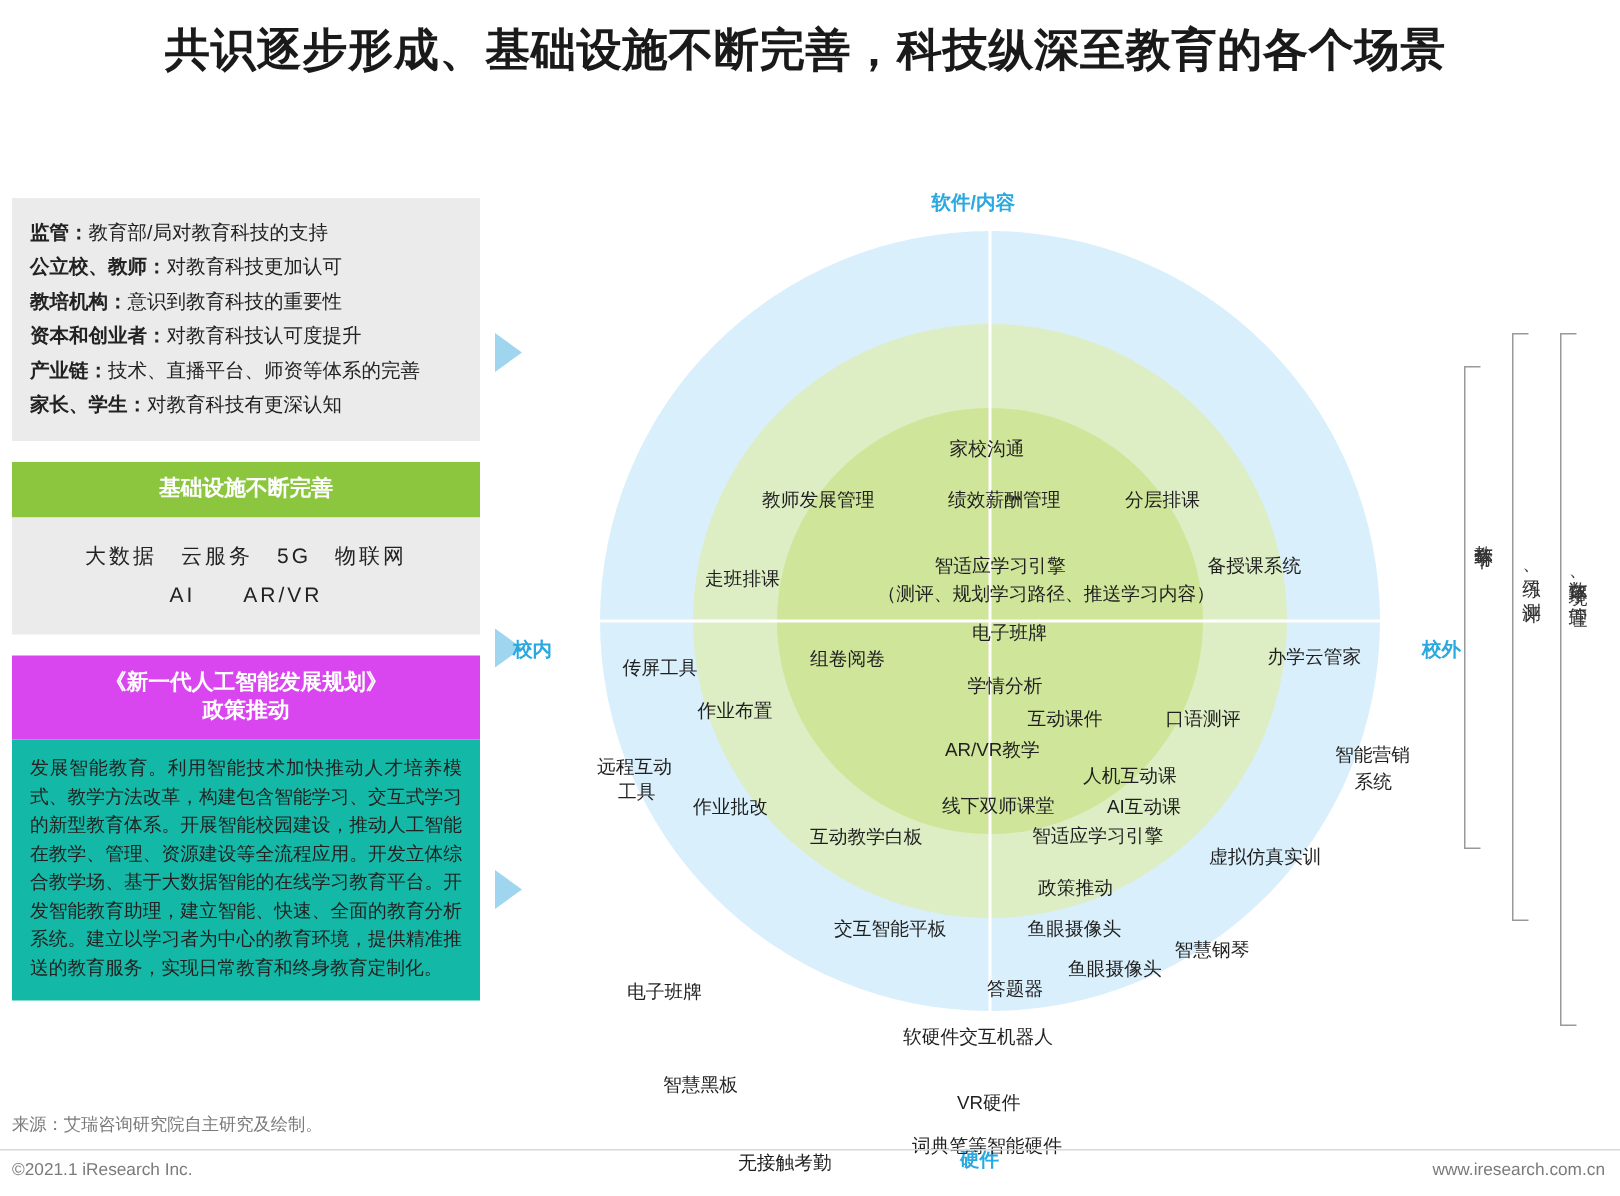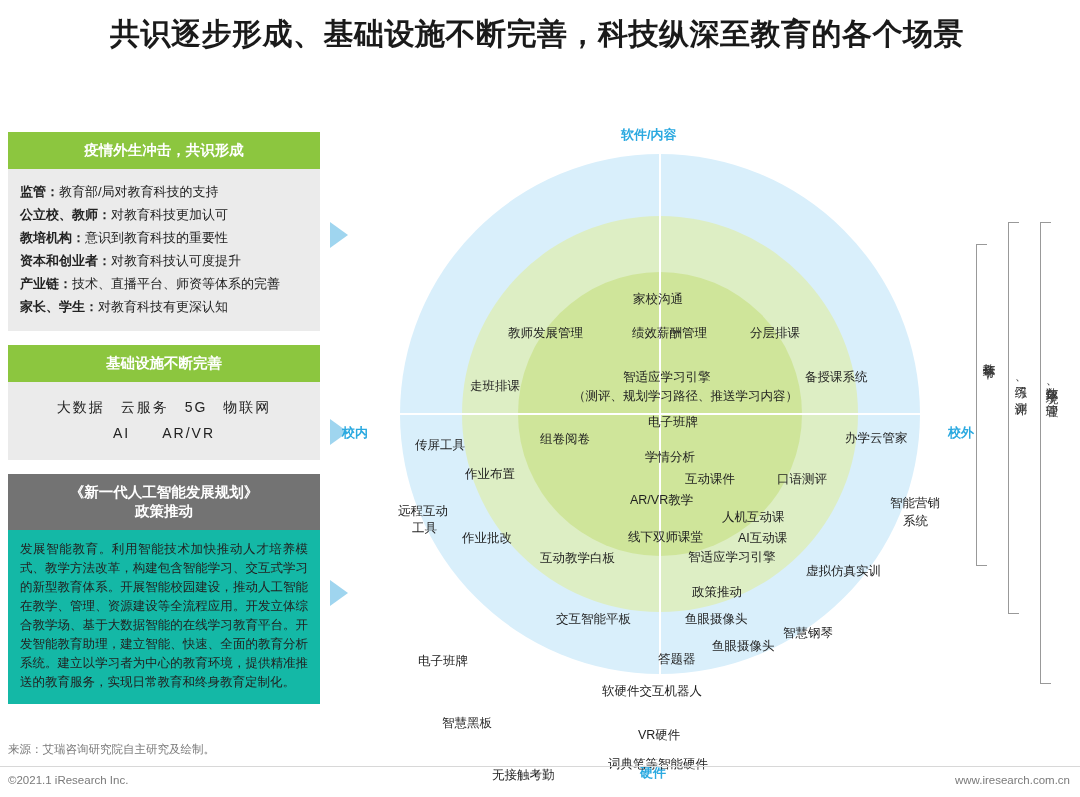--- a/index.html
+++ b/index.html
@@ -42,21 +42,21 @@
   .green-header {
     background: #8cc63f;
     color: #ffffff;
     font-size: 14.5px;
     font-weight: bold;
     text-align: center;
     padding: 9px 6px;
     line-height: 19px;
   }
   .green-header.dark {
-    background: #737373;
+    background: #d946ef;
   }
   .grey-box {
     background: #ebebeb;
     padding: 10px 12px 12px 12px;
     font-size: 13px;
     line-height: 21px;
     color: #222;
   }
   .grey-box .row {
     margin: 2px 0;
@@ -207,21 +207,20 @@
 </style>
 </head>
 <body>
 
 <div class="page">
 
   <div class="title">共识逐步形成、基础设施不断完善，科技纵深至教育的各个场景</div>
 
   <div class="left-col">
 
-    <div class="green-header">疫情外生冲击，共识形成</div>
     <div class="grey-box">
       <div class="row">
         <b>监管：</b><span>教育部/局对教育科技的支持</span>
       </div>
       <div class="row">
         <b>公立校、教师：</b><span>对教育科技更加认可</span>
       </div>
       <div class="row">
         <b>教培机构：</b><span>意识到教育科技的重要性</span>
       </div>
@@ -268,21 +267,21 @@
     <div class="axis-label lbl-bottom">硬件</div>
     <div class="axis-label lbl-left">校内</div>
     <div class="axis-label lbl-right">校外</div>
 
     <div class="node" style="left:293px;top:165px">家校沟通</div>
     <div class="node" style="left:168px;top:199px">教师发展管理</div>
     <div class="node" style="left:292px;top:199px">绩效薪酬管理</div>
     <div class="node" style="left:410px;top:199px">分层排课</div>
     <div class="node" style="left:130px;top:252px">走班排课</div>
     <div class="node" style="left:283px;top:243px">智适应学习引擎</div>
-    <div class="node" style="left:233px;top:262px">（测评、规划学习路径、推送学习内容）</div>
+    <div class="node" style="left:245px;top:262px">（测评、规划学习路径、推送学习内容）</div>
     <div class="node" style="left:465px;top:243px">备授课系统</div>
     <div class="node" style="left:75px;top:311px">传屏工具</div>
     <div class="node" style="left:200px;top:305px">组卷阅卷</div>
     <div class="node" style="left:308px;top:288px">电子班牌</div>
     <div class="node" style="left:505px;top:304px">办学云管家</div>
     <div class="node" style="left:305px;top:323px">学情分析</div>
     <div class="node" style="left:125px;top:340px">作业布置</div>
     <div class="node" style="left:345px;top:345px">互动课件</div>
     <div class="node" style="left:437px;top:345px">口语测评</div>
     <div class="node" style="left:290px;top:366px">AR/VR教学</div>

